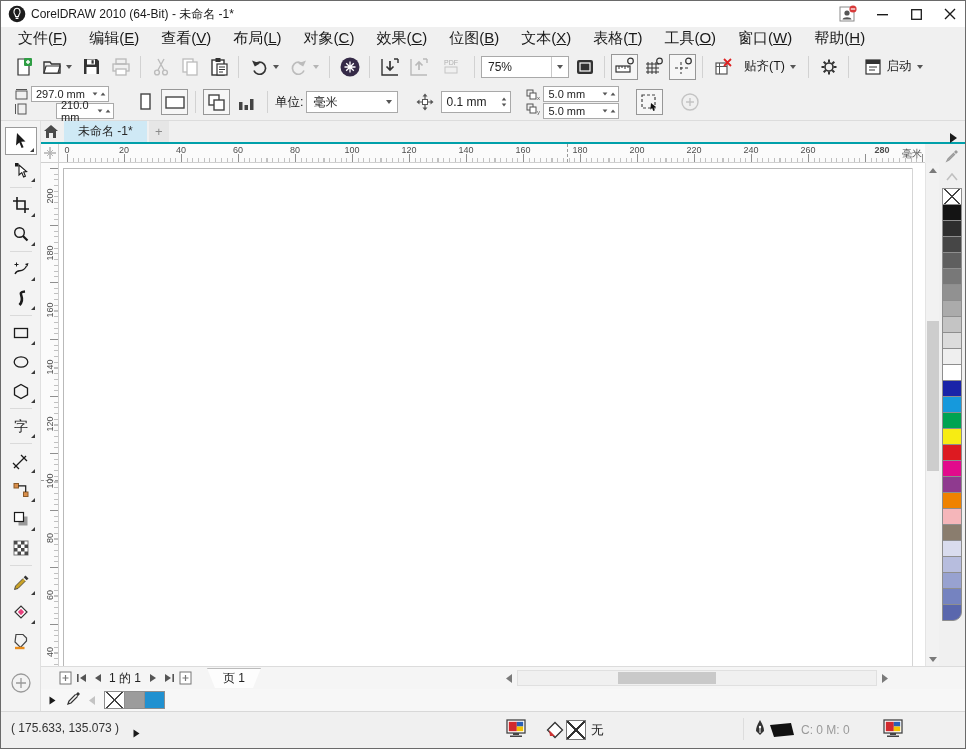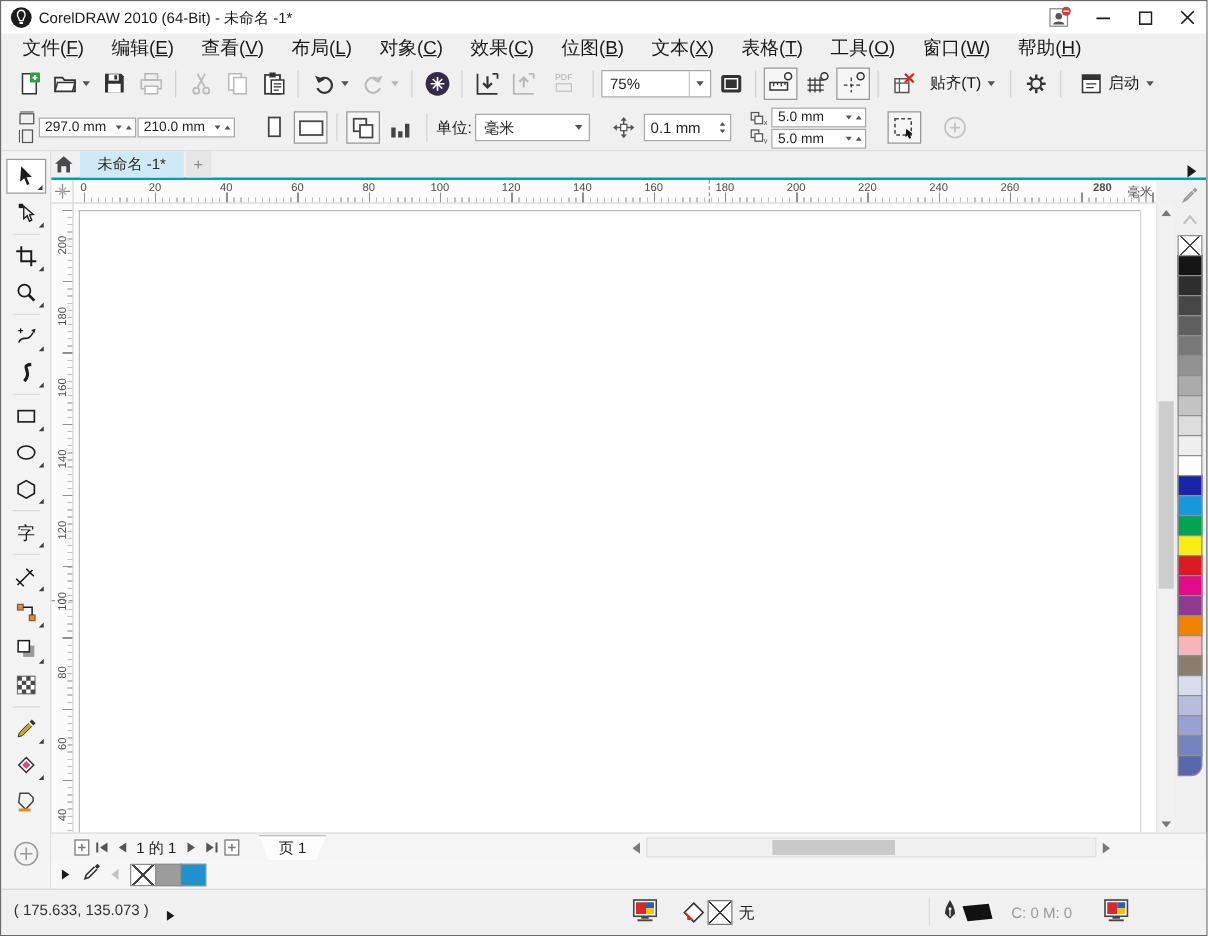--- a/index.html
+++ b/index.html
@@ -309,29 +309,29 @@
     <div style="display:flex;flex-direction:column;gap:2px;margin-left:6px;">
       <svg width="13" height="12" viewBox="0 0 13 12">
           <rect x="1" y="2" width="11" height="8" fill="none" stroke="#555"></rect>
           <path d="M1 0.5 h11" stroke="#555"></path>
         </svg>
       <svg width="13" height="12" viewBox="0 0 13 12">
           <rect x="3" y="1" width="8" height="10" fill="none" stroke="#555"></rect>
           <path d="M0.5 1 v10" stroke="#555"></path>
         </svg>
     </div>
-    <div style="display:flex;flex-direction:row;gap:1px;">
+    <div style="display:flex;flex-direction:column;gap:1px;">
       <div class="field" style="width:78px;">
           <span>297.0 mm</span>
           <span class="spinpair">
             <span class="arr" style="transform:scale(.8);"></span>
             <span class="arr" style="transform:scale(.8) rotate(180deg);"></span>
           </span>
         </div>
-      <div class="field" style="width:78px;">
+      <div class="field" style="width:58px;margin-left:25px;">
           <span>210.0 mm</span>
           <span class="spinpair">
             <span class="arr" style="transform:scale(.8);"></span>
             <span class="arr" style="transform:scale(.8) rotate(180deg);"></span>
           </span>
         </div>
     </div>
     <div class="tbtn" style="margin-left:14px;">
         <svg width="20" height="22" viewBox="0 0 20 22">
           <rect x="6" y="3" width="9" height="15" fill="#fff" stroke="#444" stroke-width="1.4"></rect>
@@ -762,21 +762,21 @@
     <span class="abs" id="fill-none-label" style="left:590px;top:10px;">无</span>
     <span class="sb-div" style="left:742px;"></span>
     <span class="sb-ic" style="left:752px;"><svg width="14" height="20" viewBox="0 0 14 20">
           <path d="M7 1 C4 6 3 9 3 12 L7 16 L11 12 C11 9 10 6 7 1 Z" fill="#333"></path>
           <path d="M7 8 v6" stroke="#fff"></path>
           <circle cx="7" cy="8" r="1.2" fill="#fff"></circle>
         </svg></span>
     <span class="sb-ic" style="left:768px;top:10px;"><svg width="26" height="16" viewBox="0 0 26 16">
           <path d="M1 3 L22 1 L25 13 L5 15 Z" fill="#111"></path>
         </svg></span>
-    <span class="abs" id="outline-info" style="left:800px;top:11px;margin-left:8px;">C: 0 M: 0</span>
+    <span class="abs" id="outline-info" style="left:800px;top:11px;">C: 0 M: 0</span>
     <span class="sb-ic" style="left:882px;"><svg width="20" height="19" viewBox="0 0 20 19">
           <rect x="1" y="1" width="18" height="13" fill="#fff" stroke="#444" stroke-width="1.3"></rect>
           <rect x="2.8" y="2.8" width="8" height="9.4" fill="#d22a2e"></rect>
           <rect x="10.8" y="2.8" width="6.4" height="4.7" fill="#2b5fb4"></rect>
           <rect x="10.8" y="7.5" width="6.4" height="4.7" fill="#f4c300"></rect>
           <rect x="7" y="14" width="6" height="2" fill="#444"></rect>
           <rect x="4" y="16.5" width="12" height="1.5" fill="#444"></rect>
         </svg></span>
   </div>
 

